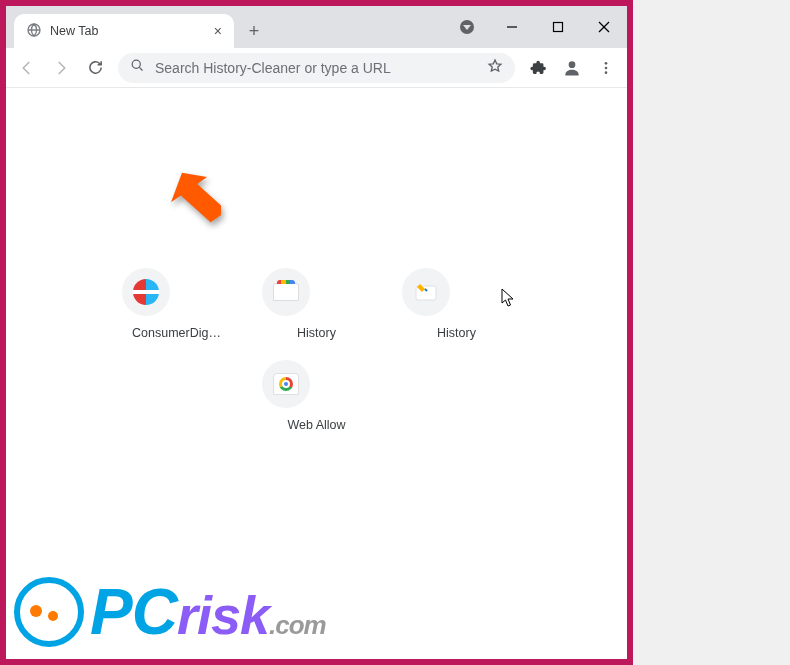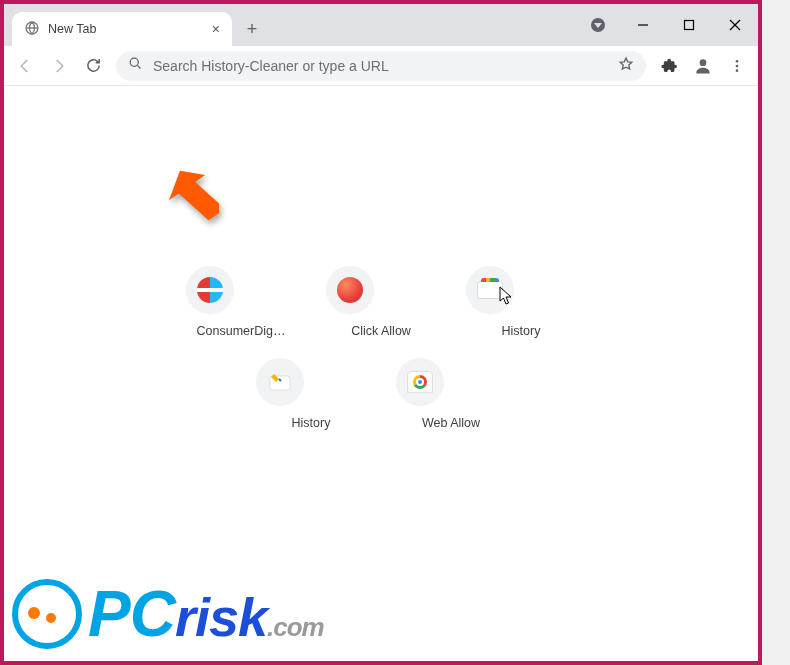--- a/index.html
+++ b/index.html
@@ -1,18 +1,18 @@
 <!DOCTYPE html>
 <html><head>
 <meta charset="utf-8">
 <style>
   * { box-sizing: border-box; margin: 0; padding: 0; }
   html, body { width: 790px; height: 665px; font-family: "Segoe UI", Arial, sans-serif; background: #f0f0f0; }
   .window {
-    position: relative; width: 762px; height: 665px; background: #fff; border: 4px solid #be185d;
+    position: relative; width: 633px; height: 665px; background: #fff; border: 6px solid #be185d;
     overflow: hidden;
   }
   .tabstrip {
     display: flex; align-items: flex-end; height: 42px; background: #dfe1e5; padding-left: 8px;
   }
   .tab {
     display: flex; align-items: center; gap: 8px; height: 34px; background: #fff;
     border-top-left-radius: 10px; border-top-right-radius: 10px; padding: 0 12px; width: 220px;
     font-size: 12.5px; color: #3c4043; position: relative;
   }
@@ -77,21 +77,21 @@
   .watermark .logo {
     width: 70px; height: 70px; border-radius: 50%; border: 6px solid #00a4e4; background: #fff; position: relative;
   }
   .watermark .logo::before { content: ""; position: absolute; left: 10px; top: 22px; width: 12px; height: 12px; background: #ff7a00; border-radius: 50%; }
   .watermark .logo::after { content: ""; position: absolute; left: 28px; top: 28px; width: 10px; height: 10px; background: #ff7a00; border-radius: 50%; }
   .watermark .wtext {
     font-size: 54px; font-weight: 700; font-style: italic; letter-spacing: -1px; color: #4c4c4c;
     display: flex; align-items: baseline;
   }
   .watermark .wtext .p, .watermark .wtext .c { color: #00a4e4; font-size: 64px; }
-  .watermark .wtext .rest { color: #1d4ed8; text-shadow: 0 1px 0 #fff; }
+  .watermark .wtext .rest { color: #8b5cf6; text-shadow: 0 1px 0 #fff; }
   .watermark .wtext .com { color: #9a9a9a; font-size: 26px; font-weight: 600; }
   
   .ic-consumer { width: 26px; height: 26px; border-radius: 50%;
     background: linear-gradient(90deg, #e53935 50%, #29b6f6 50%); position: relative; }
   .ic-consumer::after { content: ""; position: absolute; left: 0; top: 11px; width: 100%; height: 4px; background: #fff; }
   .ic-click { width: 26px; height: 26px; border-radius: 50%; background: radial-gradient(circle at 35% 30%, #ff8a65, #e53935 65%); }
   .ic-history1 { width: 26px; height: 18px; border-radius: 3px 3px 0 0; background: #fff; border: 1px solid #ddd; position: relative; }
   .ic-history1::before { content: ""; position: absolute; left: 3px; top: -4px; width: 18px; height: 4px; background: linear-gradient(90deg,#ea4335 25%,#fbbc05 25% 50%,#34a853 50% 75%,#4285f4 75%); border-radius: 3px 3px 0 0; }
   .ic-history2 { width: 24px; height: 24px; position: relative; }
   .ic-history2 svg { position: absolute; inset: 0; }
@@ -197,26 +197,20 @@
 
     <div class="shortcuts">
       <div class="shortcut">
         <div class="icon-wrap">
             <div class="ic-consumer"></div>
           </div>
         <div class="label">ConsumerDig…</div>
       </div>
       <div class="shortcut">
         <div class="icon-wrap">
-            <div class="ic-click"></div>
-          </div>
-        <div class="label">Click Allow</div>
-      </div>
-      <div class="shortcut">
-        <div class="icon-wrap">
             <div class="ic-history1"></div>
           </div>
         <div class="label">History</div>
       </div>
       <div class="shortcut">
         <div class="icon-wrap">
           <div class="ic-history2">
             <svg viewBox="0 0 24 24">
                 <rect x="2" y="6" width="20" height="14" rx="2" fill="#fff" stroke="#e0e0e0"></rect>
                 <path d="M6 4l5 5-3 3-5-5z" fill="#ffb300"></path>

